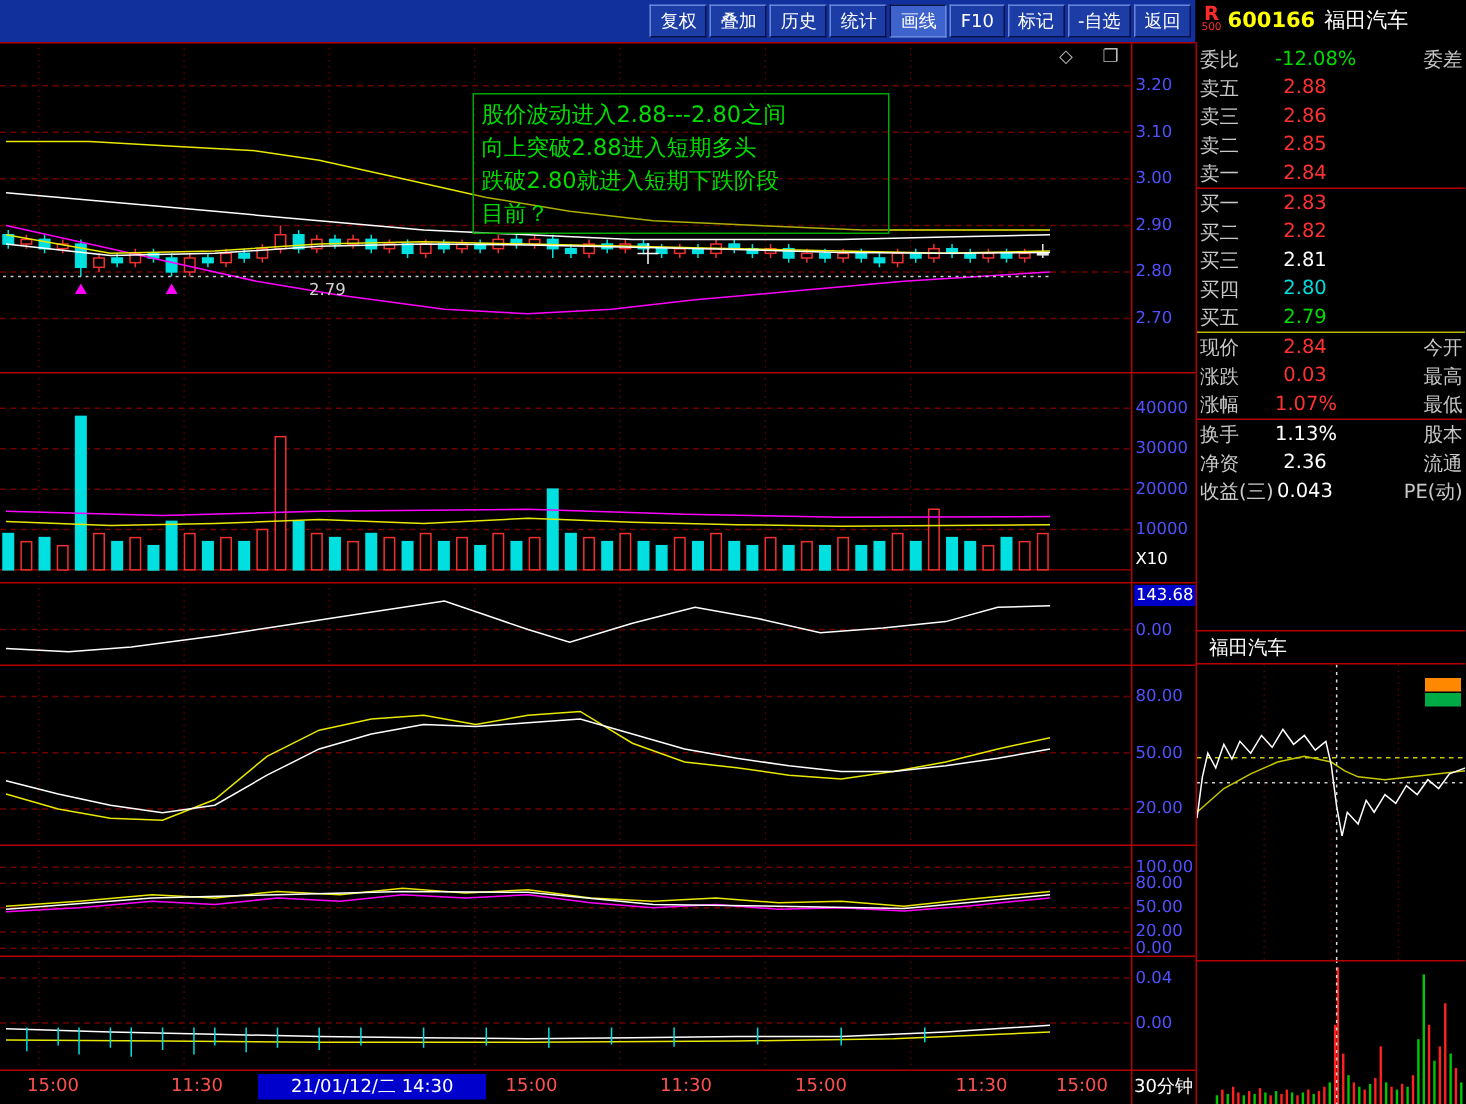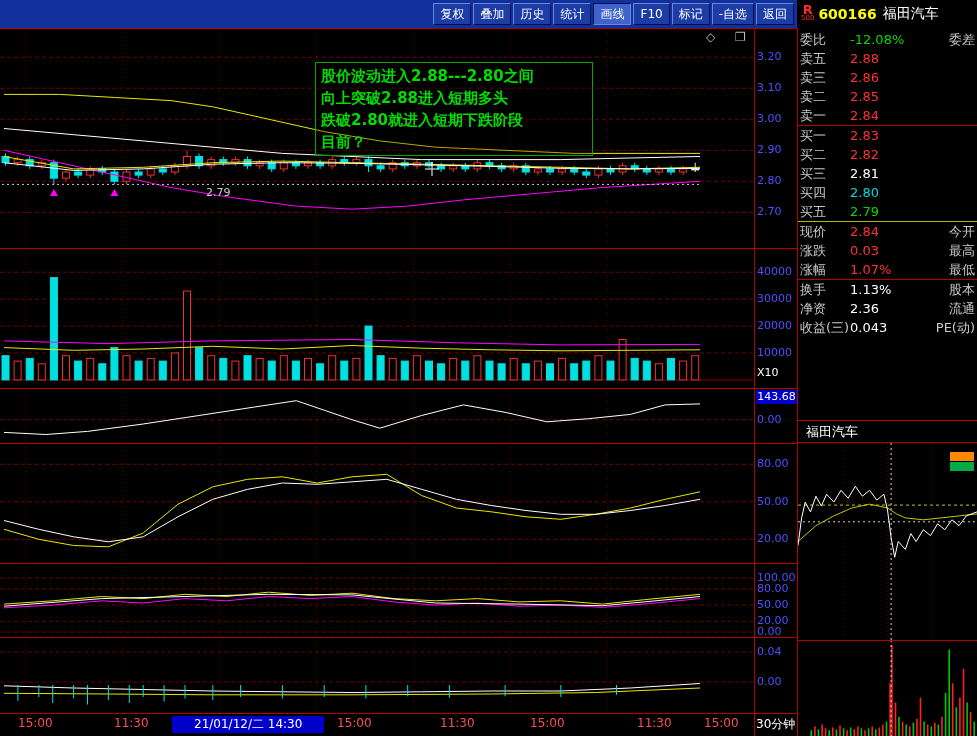--- a/index.html
+++ b/index.html
@@ -19,28 +19,28 @@
   .rbadge .rr{color:#ff2a2a;font-weight:bold;font-size:13px;}
   .rbadge .r5{color:#ff2a2a;font-size:7px;}
   .shcode{color:#ffff00;font-weight:bold;font-size:14px;margin-left:4px;}
   .shname{color:#ffffff;font-size:14px;margin-left:6px;}
   
   .axlabel{position:absolute;left:757px;width:40px;font-size:11px;color:#5050ff;}
   .badge143{position:absolute;left:756px;top:390px;width:41px;height:14px;background:#0000c8;
         color:#fff;font-size:11px;text-align:center;line-height:14px;}
   
   .annotation{position:absolute;left:315px;top:62px;width:266px;border:1px solid #00a800;
-        padding:2px 5px;color:#00dd00;font-size:15px;font-weight:bold;line-height:22px;background:rgba(0,0,0,0.25);}
+        padding:2px 5px;color:#00dd00;font-size:15px;font-weight:normal;line-height:22px;background:rgba(0,0,0,0.25);}
   
   .chart-icons{position:absolute;left:706px;top:30px;color:#bbb;font-size:12px;letter-spacing:8px;}
   
   #quote{position:absolute;left:798px;top:30px;width:179px;}
   .qrow{display:flex;align-items:center;height:19px;font-size:13px;padding:0 2px;}
   .ql{color:#c8c8c8;min-width:50px;}
-  .qv{min-width:40px;text-align:left;}
+  .qv{min-width:40px;text-align:center;}
   .qs{flex:1;}
   .qr{color:#c8c8c8;}
   .qsep{height:1px;background:#b40000;}
   .qsep.y{background:#b8b800;}
   .mini-title{position:absolute;left:798px;top:423px;width:179px;height:18px;color:#fff;
         font-size:13px;padding-left:8px;}
   .mini-badge{position:absolute;left:950px;top:452px;width:24px;}
   .mini-badge i{display:block;height:9px;margin-bottom:1px;}
   .mini-badge .b1{background:#ff8800;}
   .mini-badge .b2{background:#00aa44;}

